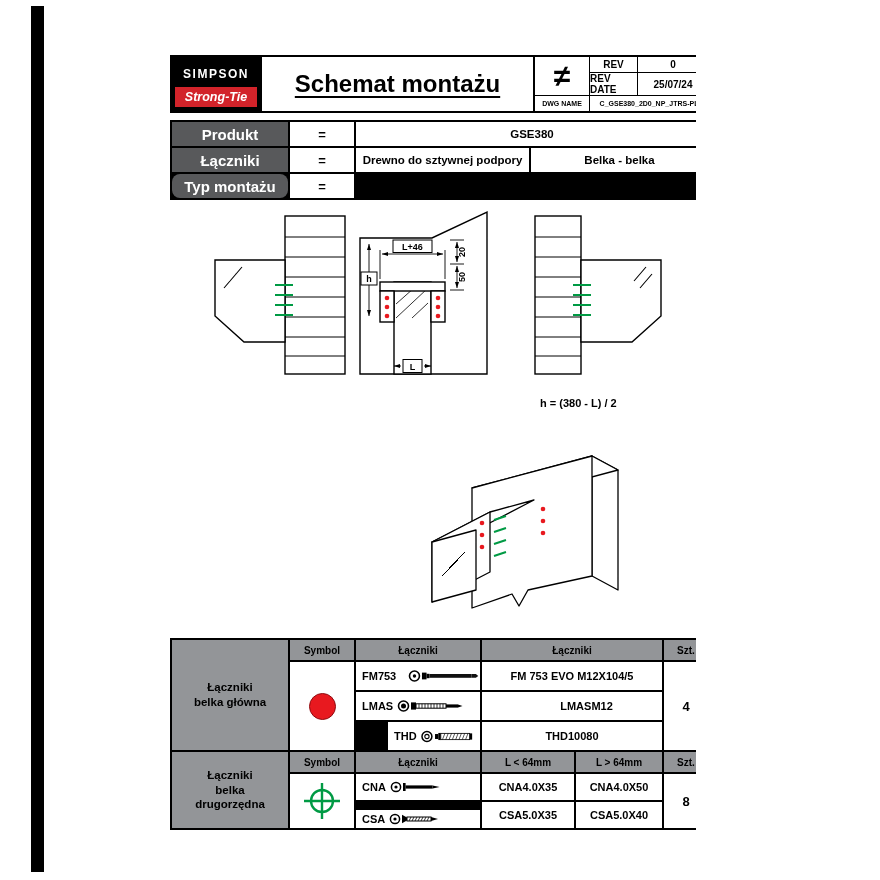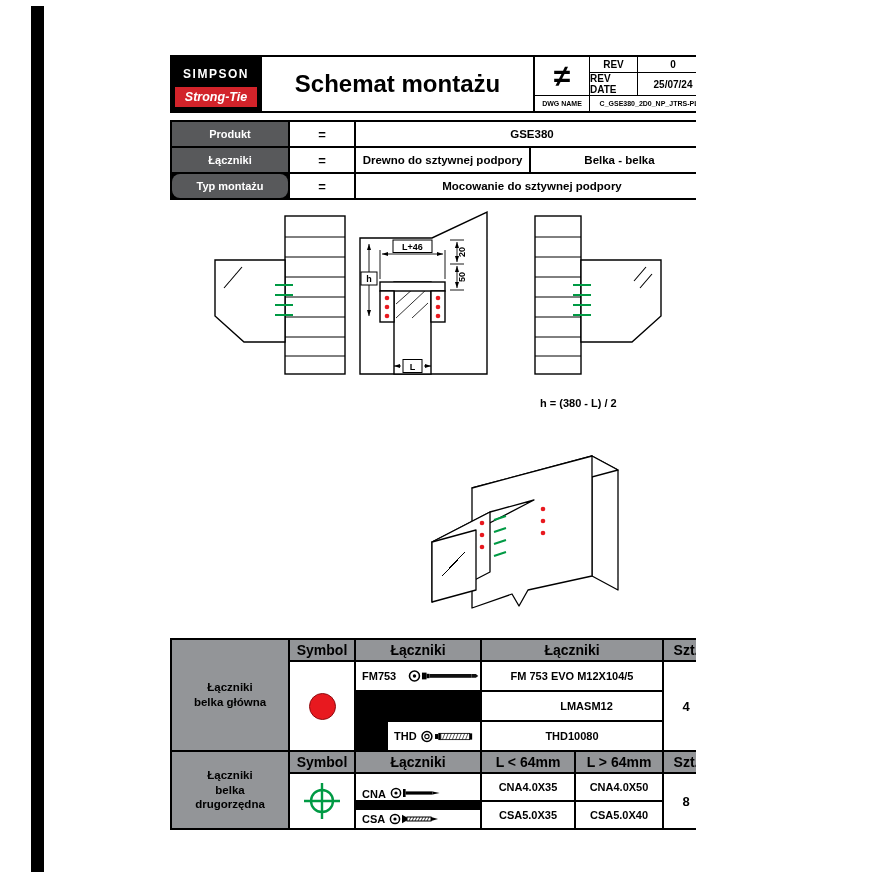--- a/index.html
+++ b/index.html
@@ -12,42 +12,42 @@
   
   .tbl { display:grid; background:#000; gap:2px; padding:2px; }
   .tbl > div { background:#fff; display:flex; align-items:center; justify-content:center; overflow:hidden; }
 
   .header-tbl { grid-template-columns:88px 1fr 173px; grid-template-rows:54px; }
   .logo { width:100%; height:100%; background:#000; display:flex; flex-direction:column; padding:3px 3px 4px; }
   .logo-top { flex:1; color:#fff; display:flex; align-items:center; justify-content:center;
               font-weight:bold; font-size:12px; letter-spacing:1.5px; }
   .logo-bottom { height:20px; background:#d2232a; color:#fff; display:flex; align-items:center;
                  justify-content:center; font-weight:bold; font-style:italic; font-size:12.5px; }
-  .title { font-size:24px; font-weight:bold; text-decoration-thickness:2px; text-underline-offset:4px; }
+  .title { font-size:24px; font-weight:bold; text-decoration:underline; text-decoration-thickness:2px; text-underline-offset:4px; }
 
   .rev-grid { width:100%; height:100%; display:grid; grid-template-columns:54px 47px 1fr;
               grid-template-rows:1fr 1fr 15px; background:#000; gap:1px; }
   .rev-grid > div { background:#fff; display:flex; align-items:center; justify-content:center; }
   .neq  { font-size:30px; font-weight:bold; line-height:1; }
   .rev-s { font-size:10px; font-weight:bold; }
   .dwg-s { font-size:7px; font-weight:bold; letter-spacing:0; }
 
   .info-tbl { margin-top:7px; grid-template-columns:116px 64px 173px 1fr; grid-template-rows:24px 24px 24px; }
-  .lbl { background:#58595b !important; color:#fff; font-weight:bold; font-size:11px; }
+  .lbl { background:#58595b !important; color:#fff; font-weight:bold; font-size:15px; }
   .eq  { font-weight:bold; font-size:13px; }
   .val { font-weight:bold; font-size:11.5px; text-align:center; }
 
   .drawing-area { position:relative; height:438px; }
   .dwg { position:absolute; inset:0; width:536px; height:438px; margin-left:2px; }
 
   .main-tbl { grid-template-columns:116px 64px 124px 1fr 44px; grid-template-rows:20px 28px 28px 28px; }
   .sec-tbl  { margin-top:-2px; grid-template-columns:116px 64px 124px 92px 1fr 44px; grid-template-rows:20px 26px 26px; }
   .cat { background:#939598 !important; font-weight:bold; font-size:11.5px; text-align:center;
          white-space:pre-line; line-height:1.3; }
-  .hdr { background:#939598 !important; font-weight:bold; font-size:14px; }
+  .hdr { background:#939598 !important; font-weight:bold; font-size:10px; }
   .code-cell { justify-content:flex-start !important; padding-left:6px; gap:4px; font-weight:bold; font-size:11px; }
   .prod { font-weight:bold; font-size:11px; text-align:center; }
   .qty  { font-weight:bold; font-size:13px; }
   .sym-red { width:27px; height:27px; border-radius:50%; background:#e8191f; border:1.5px solid #8e0b10; }
 </style>
 </head>
 <body>
 
 <div class="page">
   <div class="left-bar"></div>
@@ -82,21 +82,20 @@
       <div class="eq" style="grid-area:1/2/2/3;">=</div>
       <div class="val" style="grid-area:1/3/2/5;">GSE380</div>
 
       <div class="lbl" style="grid-area:2/1/3/2;">Łączniki</div>
       <div class="eq" style="grid-area:2/2/3/3;">=</div>
       <div class="val" style="grid-area:2/3/3/4;">Drewno do sztywnej podpory</div>
       <div class="val" style="grid-area:2/4/3/5;">Belka - belka</div>
 
       <div class="lbl" style="grid-area:3/1/4/2;border-radius:8px;">Typ montażu</div>
       <div class="eq" style="grid-area:3/2/4/3;">=</div>
-      <div class="val" style="grid-area:3/3/4/5;">Mocowanie do sztywnej podpory</div>
     </div>
 
     <div class="drawing-area">
       <svg class="dwg" viewBox="0 0 536 438" xmlns="http://www.w3.org/2000/svg">
         <defs>
           <marker id="arrE" markerWidth="8" markerHeight="8" refX="7" refY="3" orient="auto-start-reverse">
             <path d="M0,0.6 L7,3 L0,5.4 Z" fill="#000"></path>
           </marker>
         </defs>
 
@@ -202,20 +201,32 @@
           <rect x="14" y="3.6" width="4.6" height="6.8" fill="#000"></rect>
           <rect x="18.6" y="4.8" width="3" height="4.4" fill="#000"></rect>
           <rect x="21.6" y="5" width="42" height="3.8" fill="#111"></rect>
           <path d="M63.6,5 h4.5 l2.4,1.9 l-2.4,1.9 h-4.5 z" fill="#111"></path>
         </svg>
       </div>
       <div class="prod" style="grid-area:2/4/3/5;">FM 753 EVO M12X104/5</div>
 
       <div class="qty" style="grid-area:2/5/5/6;">4</div>
 
+      <div class="code-cell" style="grid-area:3/3/4/4;">
+        <span>LMAS</span>
+        <svg width="72" height="14" viewBox="0 0 72 14">
+          <circle cx="6.5" cy="7" r="5" fill="none" stroke="#000" stroke-width="1.6"></circle>
+          <circle cx="6.5" cy="7" r="2.5" fill="#000"></circle>
+          <rect x="14" y="3.4" width="5" height="7.2" fill="#000"></rect>
+          <rect x="19" y="4.8" width="30" height="4.4" fill="#fff" stroke="#000" stroke-width="1"></rect>
+          <path d="M22,4.8 v4.4 M25,4.8 v4.4 M28,4.8 v4.4 M31,4.8 v4.4 M34,4.8 v4.4 M37,4.8 v4.4 M40,4.8 v4.4 M43,4.8 v4.4 M46,4.8 v4.4" stroke="#000" stroke-width="0.8"></path>
+          <rect x="49" y="5.4" width="12" height="3.2" fill="#000"></rect>
+          <path d="M61,5.4 l4.5,1.6 l-4.5,1.6 z" fill="#000"></path>
+        </svg>
+      </div>
       <div class="prod" style="grid-area:3/4/4/5;padding-left:29px;">LMASM12</div>
 
       <div class="code-cell" style="grid-area:4/3/5/4;margin-left:32px;">
         <span>THD</span>
         <svg width="72" height="15" viewBox="0 0 72 15">
           <circle cx="7.2" cy="7.5" r="6" fill="none" stroke="#000" stroke-width="1.8"></circle>
           <circle cx="7.2" cy="7.5" r="2.6" fill="none" stroke="#000" stroke-width="1.3"></circle>
           <rect x="17" y="4.5" width="4" height="6" fill="#000"></rect>
           <rect x="21" y="3.2" width="3" height="8.6" fill="#000"></rect>
           <rect x="24" y="3.7" width="35" height="7.6" fill="#fff" stroke="#000" stroke-width="1"></rect>
@@ -236,21 +247,21 @@
       <div class="hdr" style="grid-area:1/5/2/6;">L &gt; 64mm</div>
       <div class="hdr" style="grid-area:1/6/2/7;">Szt.</div>
 
       <div style="grid-area:2/2/4/3;">
         <svg width="42" height="42" viewBox="0 0 42 42">
           <circle cx="21" cy="21" r="11" fill="none" stroke="#009a44" stroke-width="2.4"></circle>
           <path d="M21,3 V39 M3,21 H39" stroke="#009a44" stroke-width="2.4" fill="none"></path>
         </svg>
       </div>
 
-      <div class="code-cell" style="grid-area:2/3/3/4;align-items:flex-end;">
+      <div class="code-cell" style="grid-area:2/3/3/4;">
         <span>CNA</span>
         <svg width="58" height="14" viewBox="0 0 58 14">
           <circle cx="6" cy="7" r="4.6" fill="none" stroke="#000" stroke-width="1.5"></circle>
           <circle cx="6" cy="7" r="1.6" fill="#000"></circle>
           <rect x="13" y="3" width="2.6" height="8" fill="#000"></rect>
           <rect x="15.6" y="5.4" width="27" height="3.2" fill="#000"></rect>
           <path d="M42.6,5.4 l7,1.6 l-7,1.6 z" fill="#000"></path>
         </svg>
       </div>
       <div class="prod" style="grid-area:2/4/3/5;">CNA4.0X35</div>

